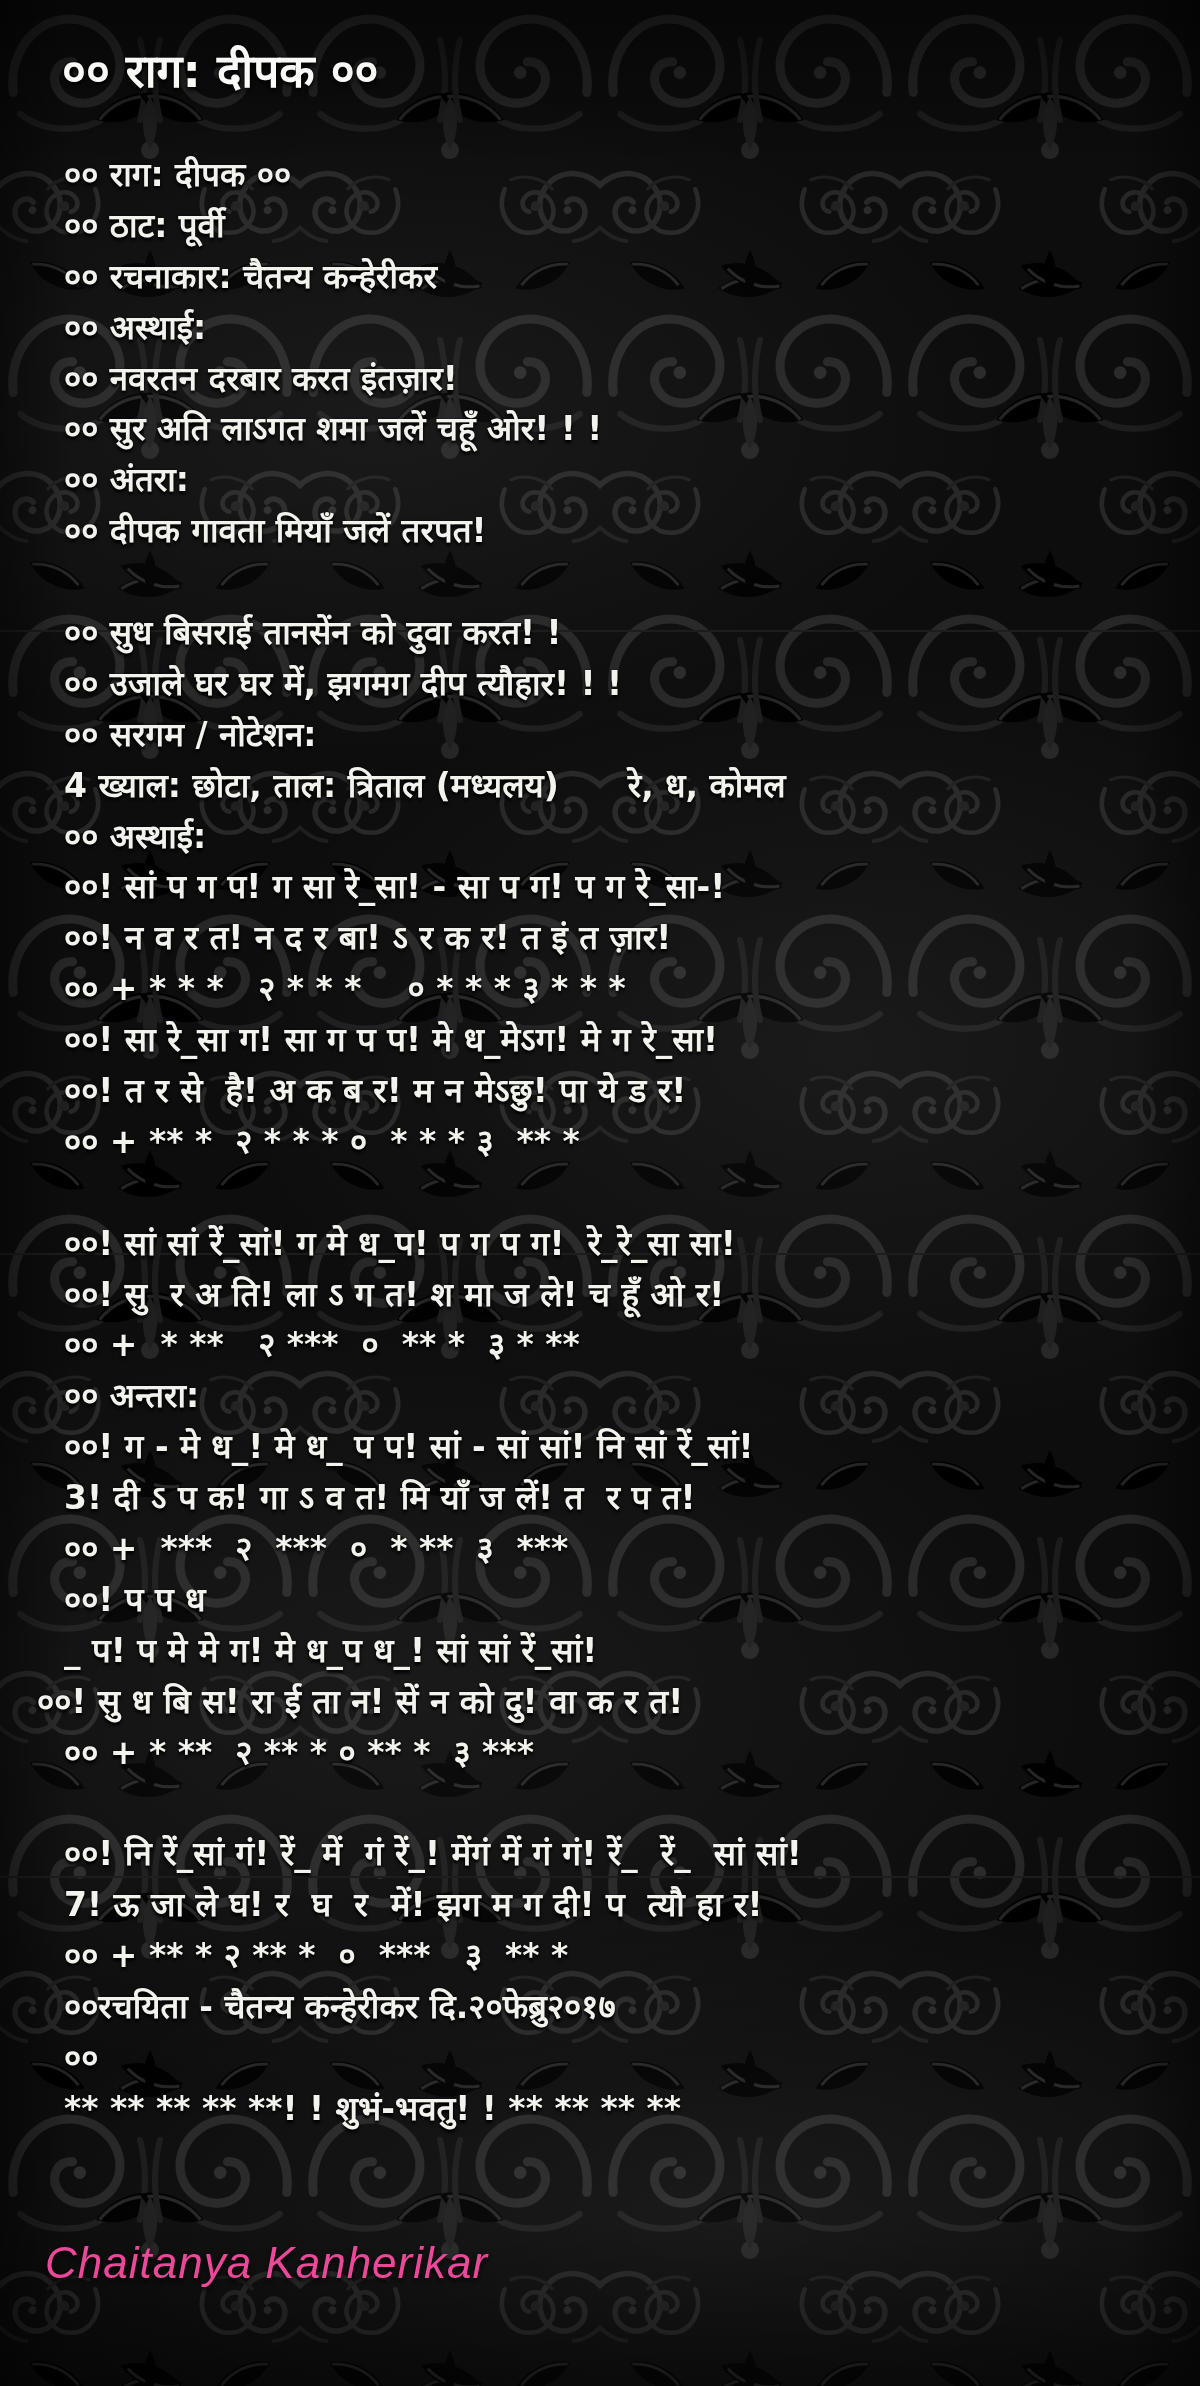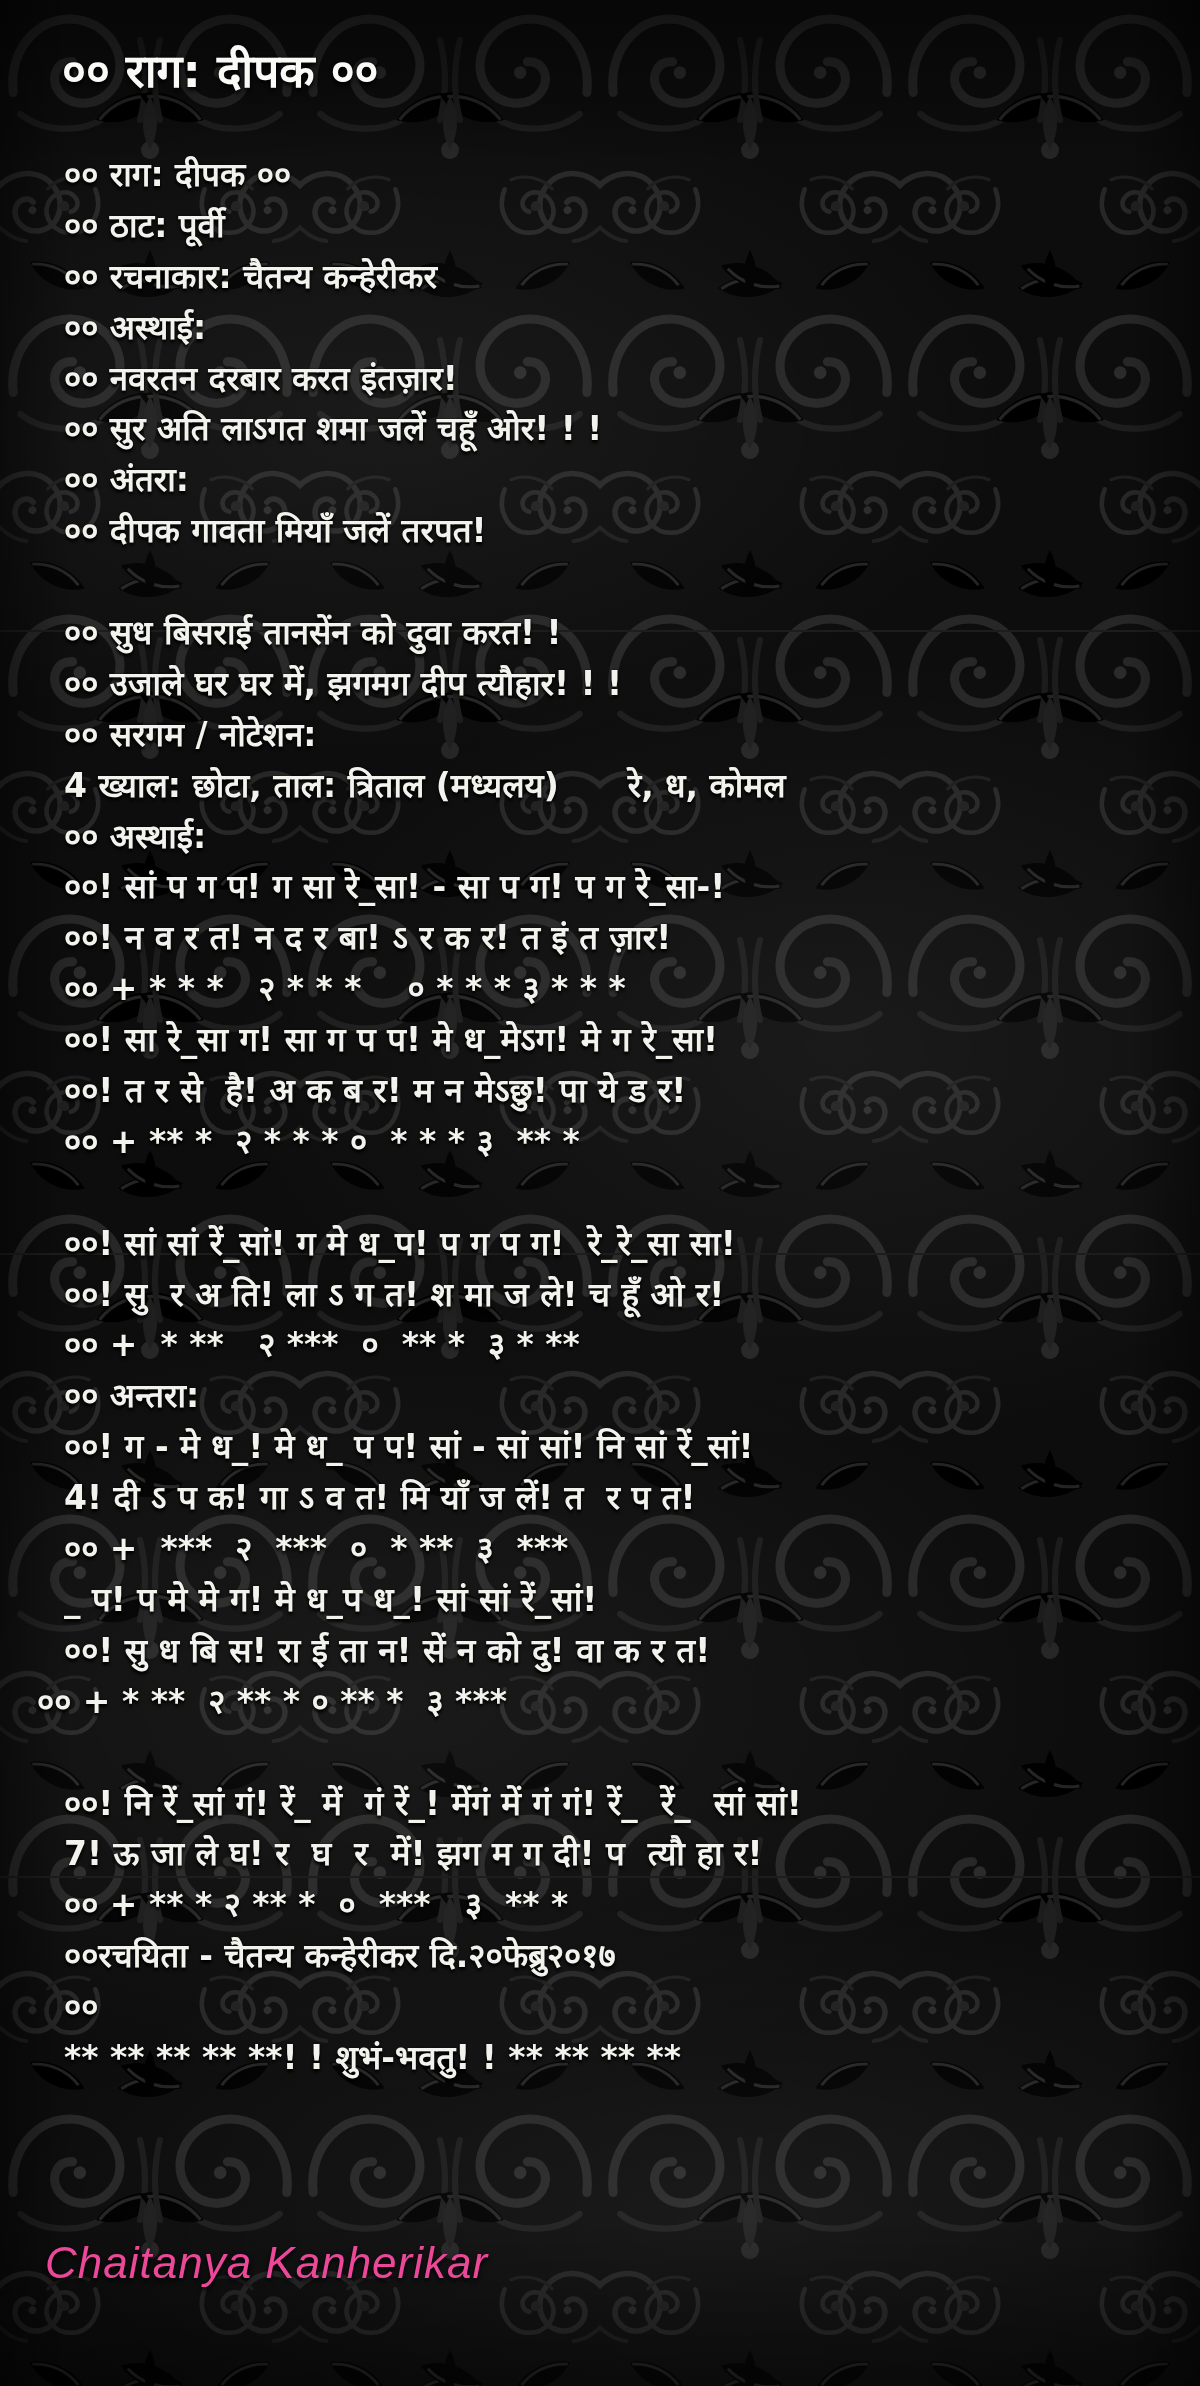--- a/index.html
+++ b/index.html
@@ -140,22 +140,23 @@
     <div class="line">०० + * * *   २ * * *    ० * * * ३ * * *</div>
     <div class="line">००! सा रे_सा ग! सा ग प प! मे ध_मेऽग! मे ग रे_सा!</div>
     <div class="line">००! त र से  है! अ क ब र! म न मेऽछु! पा ये ड र!</div>
     <div class="line">०० + ** *  २ * * * ०  * * * ३  ** *</div>
     <div class="line"></div>
     <div class="line">००! सां सां रें_सां! ग मे ध_प! प ग प ग!  रे_रे_सा सा!</div>
     <div class="line">००! सु  र अ ति! ला ऽ ग त! श मा ज ले! च हूँ ओ र!</div>
     <div class="line">०० +  * **   २ ***  ०  ** *  ३ * **</div>
     <div class="line">०० अन्तरा:</div>
     <div class="line">००! ग - मे ध_! मे ध_ प प! सां - सां सां! नि सां रें_सां!</div>
-    <div class="line">4! दी ऽ प क! गा ऽ व त! मि याँ ज लें! त  र प त!</div>
+    <div class="line">3! दी ऽ प क! गा ऽ व त! मि याँ ज लें! त  र प त!</div>
     <div class="line">०० +  ***  २  ***  ०  * **  ३  ***</div>
+    <div class="line">००! प प ध</div>
     <div class="line">_ प! प मे मे ग! मे ध_प ध_! सां सां रें_सां!</div>
     <div class="line">००! सु ध बि स! रा ई ता न! सें न को दु! वा क र त!</div>
     <div class="line">०० + * **  २ ** * ० ** *  ३ ***</div>
     <div class="line"></div>
     <div class="line">००! नि रें_सां गं! रें_ में  गं रें_! मेंगं में गं गं! रें_  रें_  सां सां!</div>
     <div class="line">7! ऊ जा ले घ! र  घ  र  में! झग म ग दी! प  त्यौ हा र!</div>
     <div class="line">०० + ** * २ ** *  ०  ***   ३  ** *</div>
     <div class="line">००रचयिता - चैतन्य कन्हेरीकर दि.२०फेब्रु२०१७</div>
     <div class="line">००</div>
     <div class="line">** ** ** ** **! ! शुभं-भवतु! ! ** ** ** **</div>

